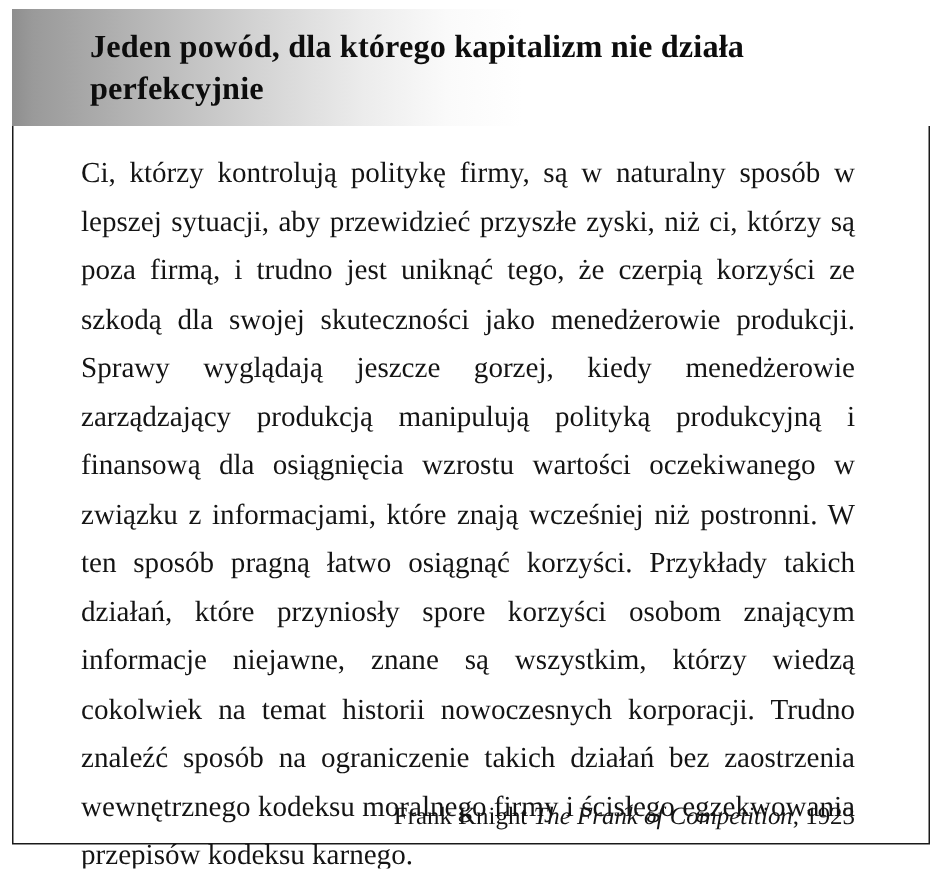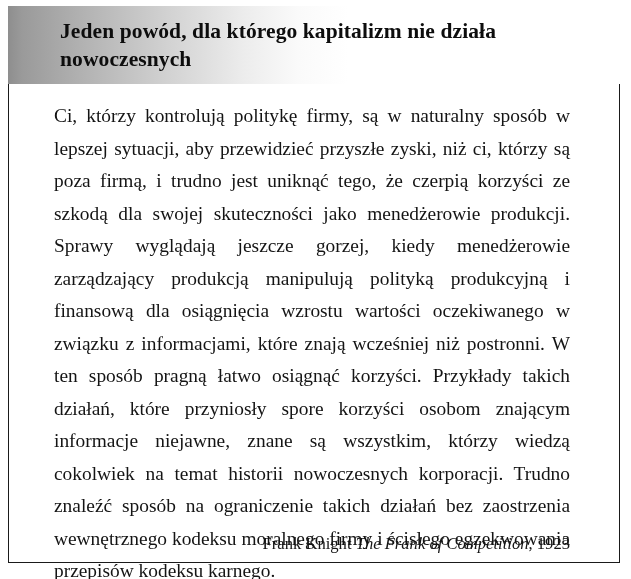--- a/index.html
+++ b/index.html
@@ -107,21 +107,21 @@
   }
 </style>
 </head>
 <body>
 
 <div class="page">
 
   <div class="box"></div>
 
   <div class="header-band">
-    <h1 class="header-title">Jeden powód, dla którego kapitalizm nie działa nowoczesnych</h1>
+    <h1 class="header-title">Jeden powód, dla którego kapitalizm nie działa perfekcyjnie</h1>
   </div>
 
   <div class="body-wrap">
     <p class="para"><span>Ci, którzy kontrolują politykę firmy, są w naturalny sposób w lepszej sytuacji, aby przewidzieć przyszłe zyski, niż ci, którzy są poza firmą, i trudno jest uniknąć tego, że czerpią korzyści ze szkodą dla swojej skuteczności jako menedżerowie produkcji. Sprawy wyglądają jeszcze gorzej, kiedy menedżerowie zarządzający produkcją manipulują polityką produkcyjną i finansową dla osiągnięcia wzrostu wartości oczekiwanego w związku z informacjami, które znają wcześniej niż postronni. W ten sposób pragną łatwo osiągnąć korzyści. Przykłady takich działań, które przyniosły spore korzyści osobom znającym </span><b>informacje niejawne</b><span>, znane są wszystkim, którzy wiedzą cokolwiek na temat historii nowoczesnych korporacji. Trudno znaleźć sposób na ograniczenie takich działań bez zaostrzenia wewnętrznego kodeksu moralnego firmy i ścisłego egzekwowania przepisów kodeksu karnego.</span></p>
   </div>
 
   <p class="attribution"><span>Frank Knight </span><span class="work">The Frank of Competition</span><span>, 1923</span></p>
 
 </div>
 

